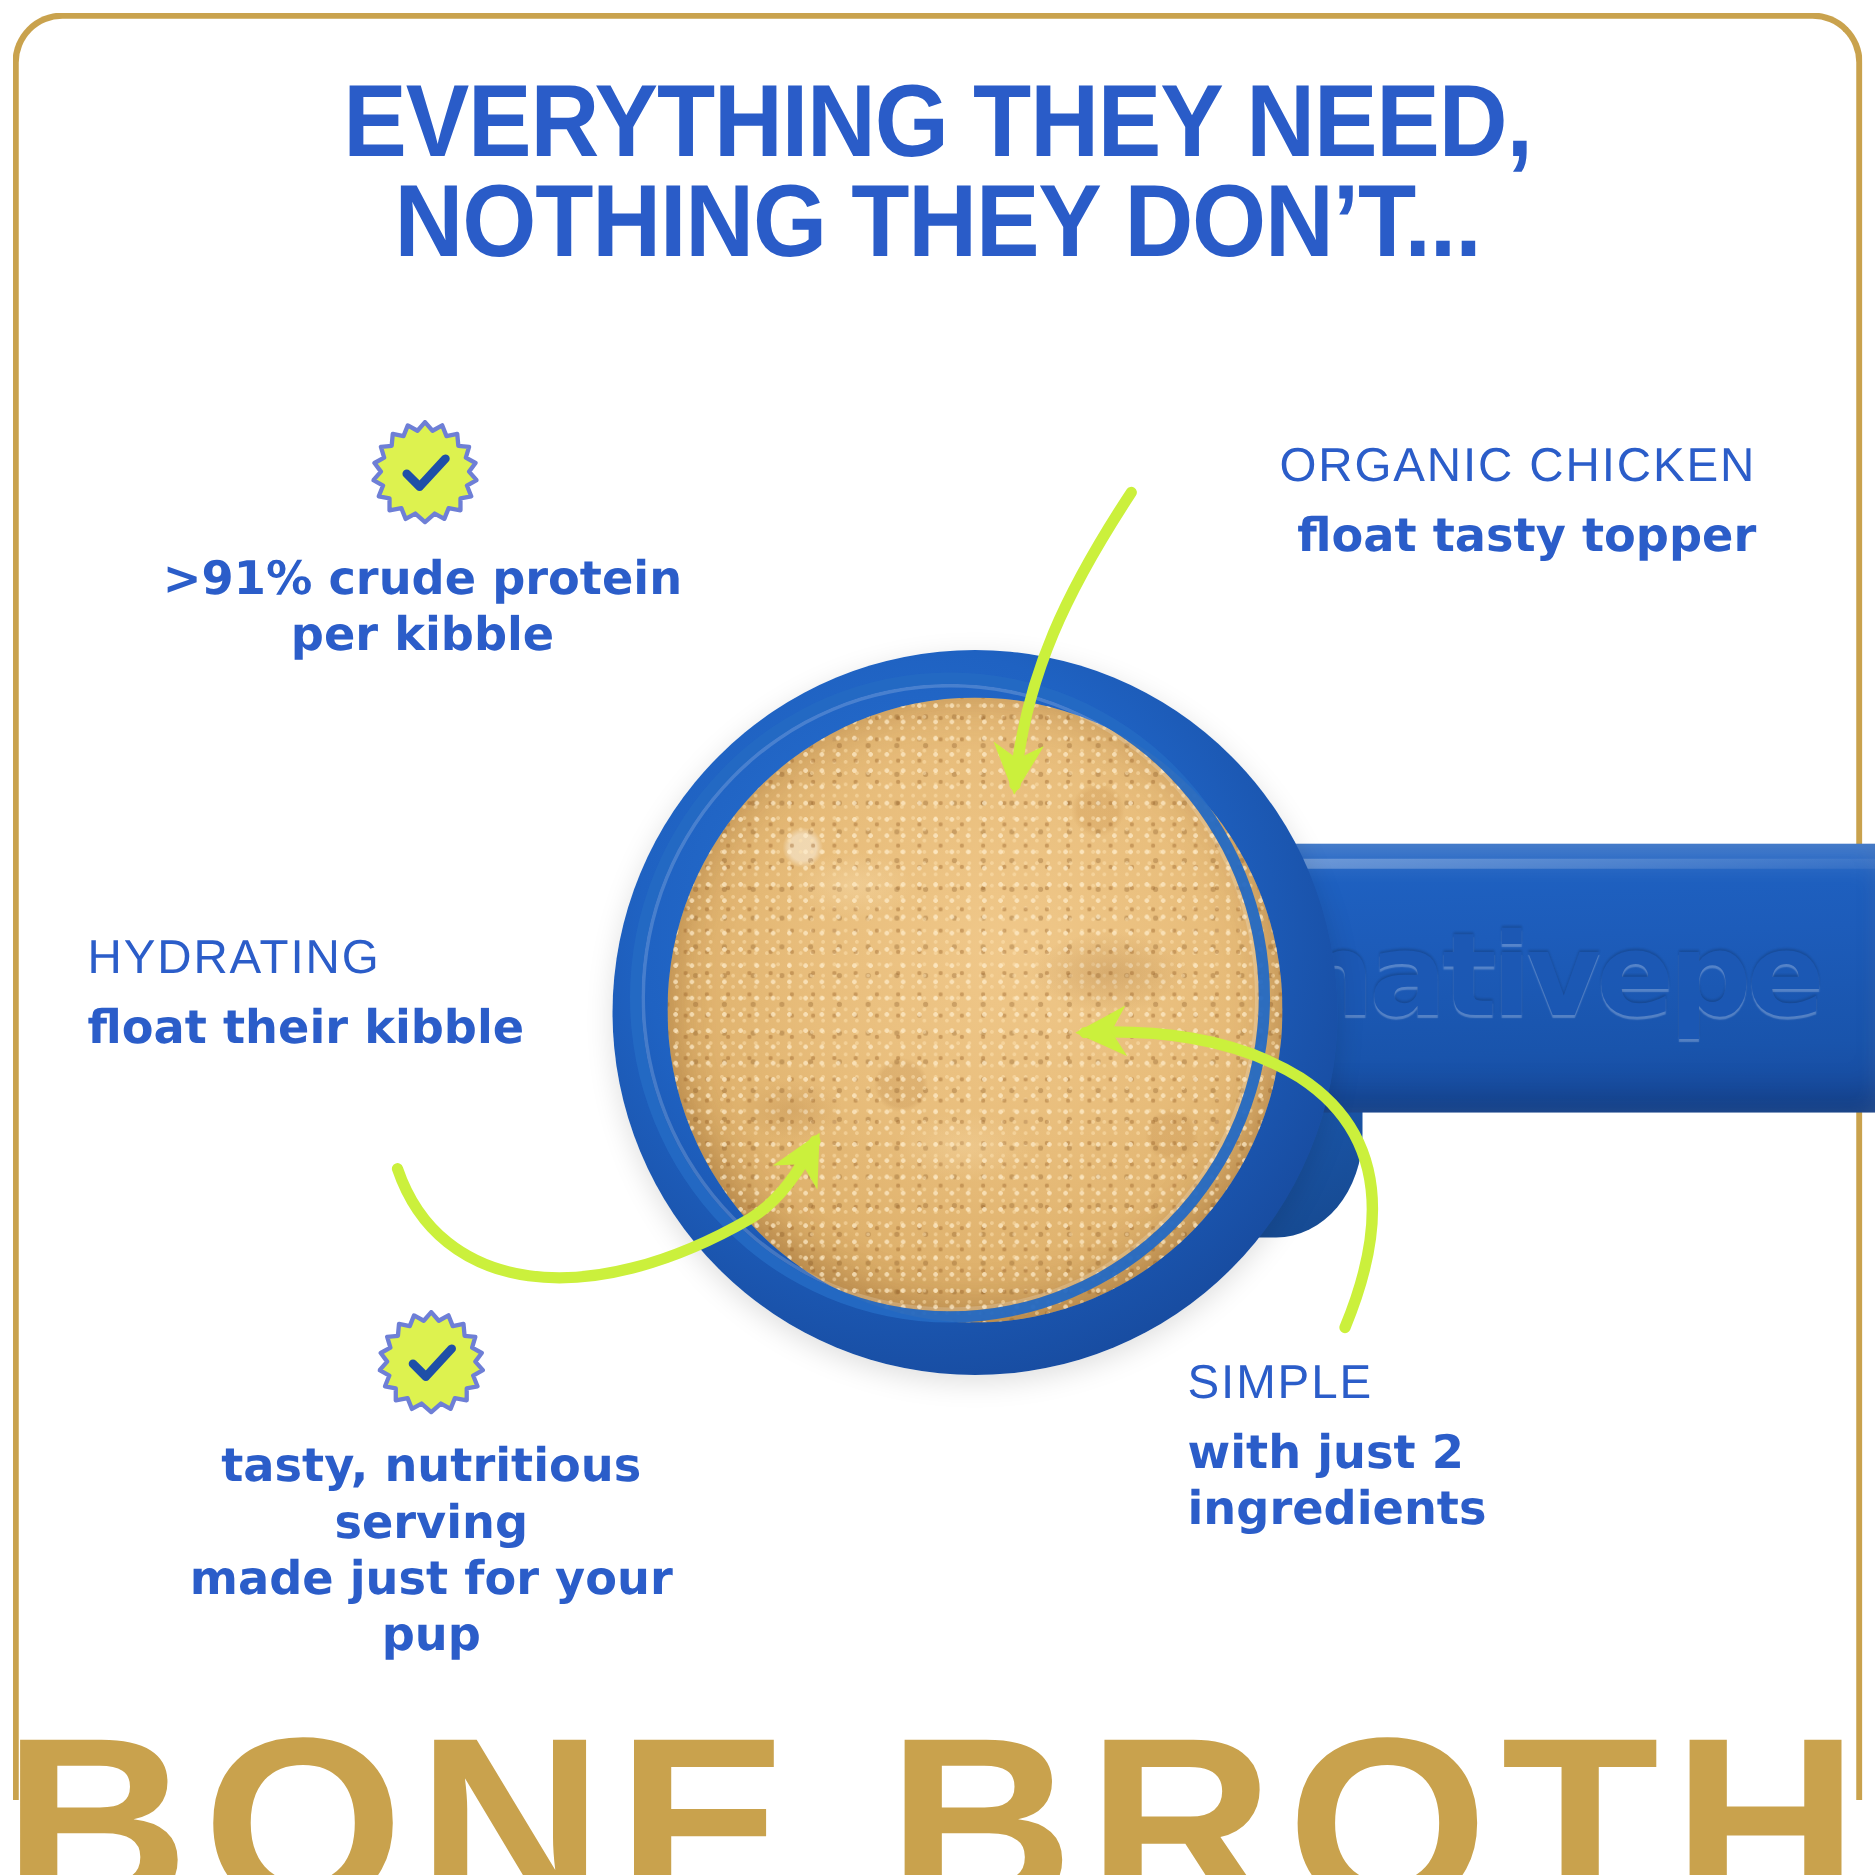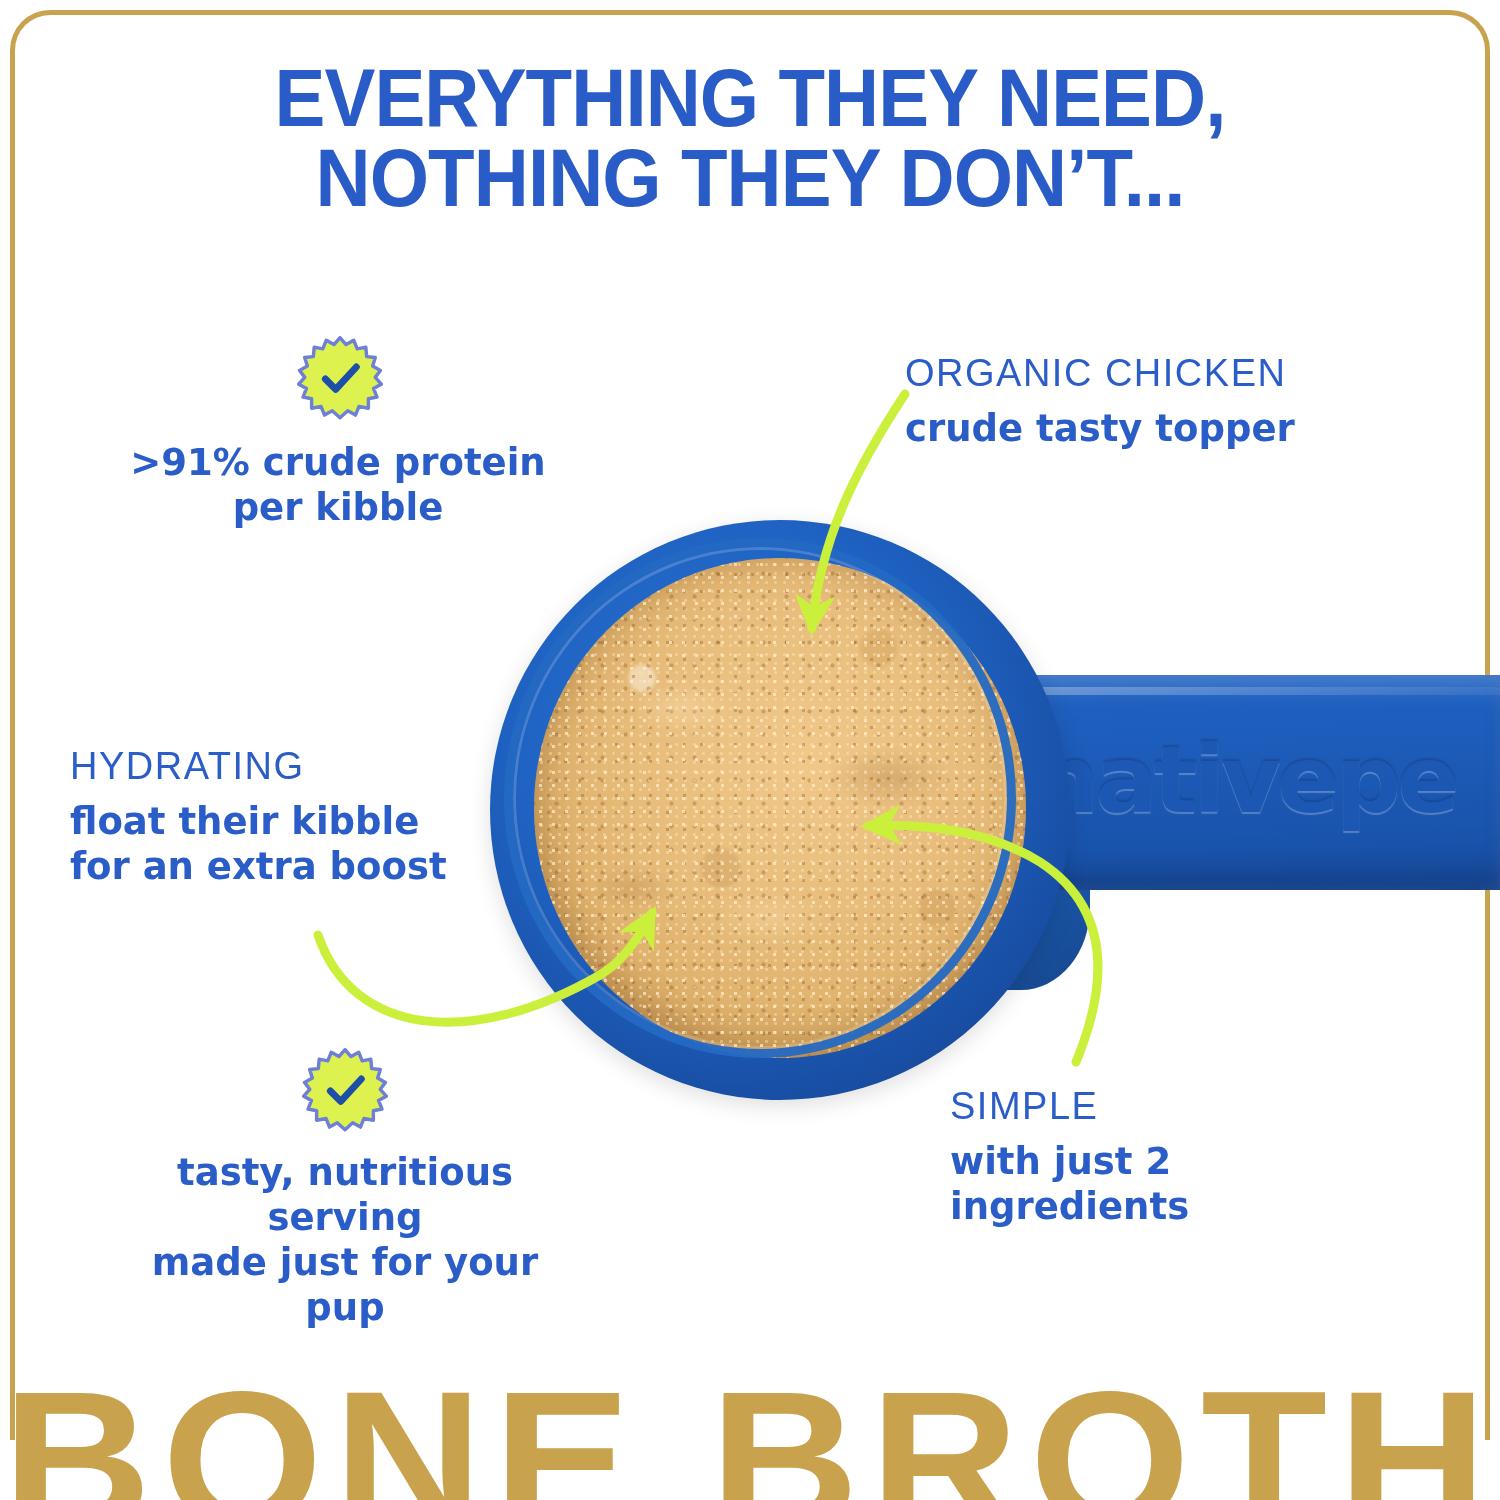--- a/index.html
+++ b/index.html
@@ -152,21 +152,21 @@
     font-family:"DejaVu Sans", sans-serif;
     font-weight:bold;
     font-size:37px;
     line-height:1.22;
     color:#2B5DC9;
     margin-top:10px;
   }
   .feature.center{ text-align:center; }
 
   #f-protein{ left:128px; top:430px; width:420px; }
-  #f-chicken{ left:905px; top:352px; width:500px; text-align:left; }
+  #f-chicken{ left:905px; top:352px; width:500px; text-align:right; }
   #f-hydrating{ left:70px; top:745px; width:420px; text-align:left; }
   #f-tasty{ left:110px; top:1140px; width:470px; text-align:center; }
   #f-simple{ left:950px; top:1085px; width:430px; text-align:left; }
 
   
   .badge{ position:absolute; width:86px; height:86px; }
   #b-protein{ left:297px; top:336px; }
   #b-tasty{  left:302px; top:1048px; }
 
   
@@ -242,29 +242,28 @@
 <div class="feature center" id="f-protein">
   <div class="body">
     <div>&gt;91% crude protein</div>
     <div>per kibble</div>
   </div>
 </div>
 
 <div class="feature center" id="f-chicken">
   <div class="head">ORGANIC CHICKEN</div>
   <div class="body">
-    <div>crude tasty topper</div>
+    <div>float tasty topper</div>
   </div>
 </div>
 
 <div class="feature center" id="f-hydrating">
   <div class="head">HYDRATING</div>
   <div class="body">
     <div>float their kibble</div>
-    <div>for an extra boost</div>
   </div>
 </div>
 
 <div class="feature center" id="f-tasty">
   <div class="body">
     <div>tasty, nutritious serving</div>
     <div>made just for your pup</div>
   </div>
 </div>
 

